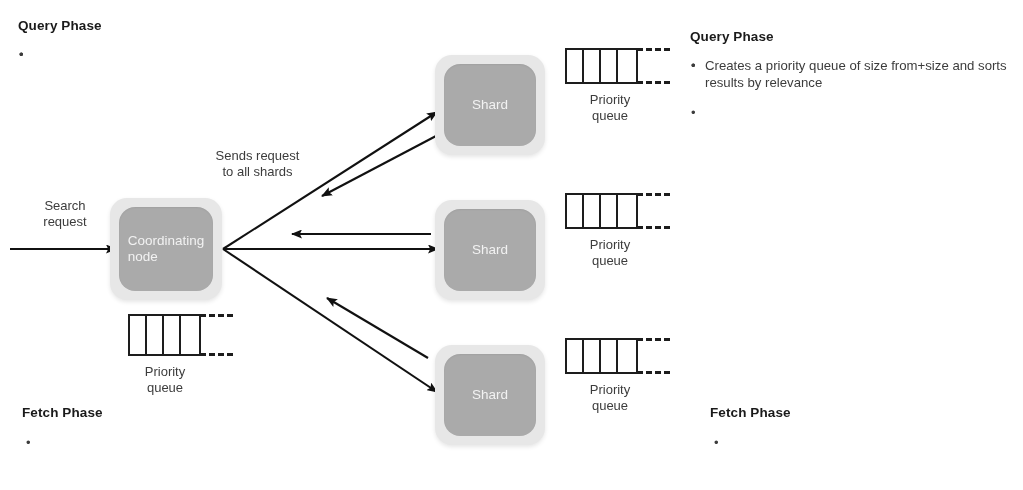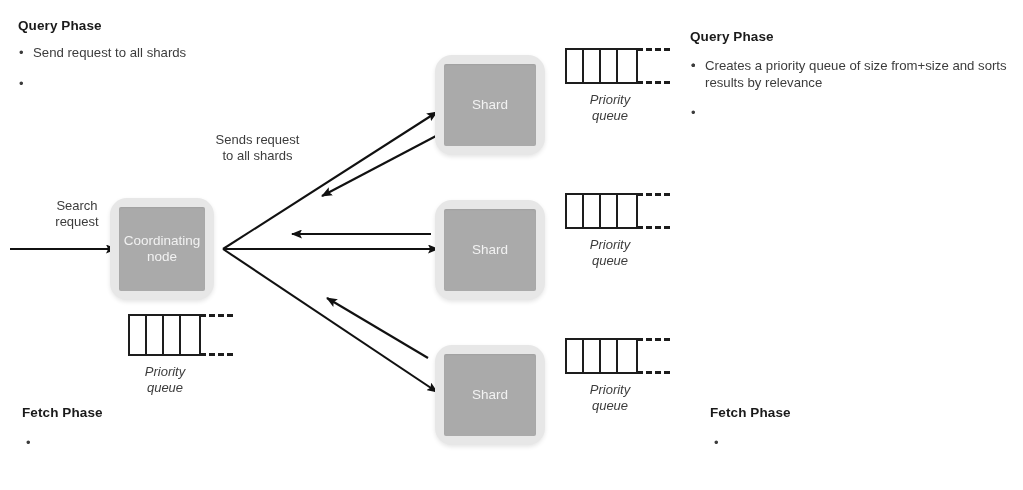--- a/index.html
+++ b/index.html
@@ -49,33 +49,32 @@
   .node-outer {
     position: absolute;
     background: #e7e7e7;
     border-radius: 17px;
     box-shadow: 0 2px 4px rgba(0,0,0,0.10);
   }
   .node-inner {
     position: absolute;
     left: 9px; right: 9px; top: 9px; bottom: 9px;
     background: #aaaaaa;
-    border-radius: 2px;
+    border-radius: 16px;
     display: flex;
     align-items: center;
     justify-content: center;
-    text-align: center;
     color: #f2f2f2;
     font-size: 13.5px;
     line-height: 16px;
     box-shadow: inset 0 1px 2px rgba(0,0,0,0.06);
   }
 
   
-  .pq { position: absolute; font-style: italic; }
+  .pq { position: absolute; }
   .pq-cells {
     position: absolute;
     left: 0; top: 0;
     display: flex;
     border: 2px solid #1d1d1d;
     background: #ffffff;
     box-sizing: border-box;
   }
   .pq-cells .cell {
     width: 17px;
@@ -137,21 +136,20 @@
   <line x1="223" y1="249" x2="437" y2="392" stroke="#111111" stroke-width="2.1" marker-end="url(#ah)"></line>
 
   <line x1="428" y1="358" x2="327" y2="298" stroke="#111111" stroke-width="2.1" marker-end="url(#ah)"></line>
 </svg>
 
 <div class="panel" style="left:18px; top:18px; width:300px;">
   <div class="panel-title">Query Phase</div>
   <ul class="bullet-list">
     <li class="bullet-item">
       <span class="dot">•</span>
-      <span>Send request to all shards</span>
     </li>
     <li class="bullet-item">
       <span class="dot">•</span>
     </li>
   </ul>
 </div>
 
 <div class="panel" style="left:22px; top:405px; width:340px;">
   <div class="panel-title" style="margin-bottom:15px;">Fetch Phase</div>
   <ul class="bullet-list">
@@ -179,27 +177,27 @@
 
 <div class="panel" style="left:710px; top:405px; width:300px;">
   <div class="panel-title" style="margin-bottom:15px;">Fetch Phase</div>
   <ul class="bullet-list">
     <li class="bullet-item" style="padding-left:18px;">
       <span class="dot" style="left:4px;">•</span>
     </li>
   </ul>
 </div>
 
-<div class="flabel" style="left:32px; top:198px; width:90px; white-space:pre-line;">Search
+<div class="flabel" style="left:20px; top:198px; width:90px; white-space:pre-line;">Search
 request</div>
 
-<div class="flabel" style="left:200px; top:132px; width:115px; white-space:pre-line;">Sends request
+<div class="flabel" style="left:200px; top:148px; width:115px; white-space:pre-line;">Sends request
 to all shards</div>
 
-<div class="node-outer" style="left:110px; top:198px; width:104px; height:102px;">
+<div class="node-outer" style="left:110px; top:198px; width:112px; height:102px;">
   <div class="node-inner">
     <span style="white-space:pre-line;">Coordinating
 node</span>
   </div>
 </div>
 
 <div class="pq" style="left:128px; top:314px; width:106px; height:76px;">
   <div class="pq-cells" style="width:73px; height:42px;">
     <div class="cell"></div>
     <div class="cell"></div>

